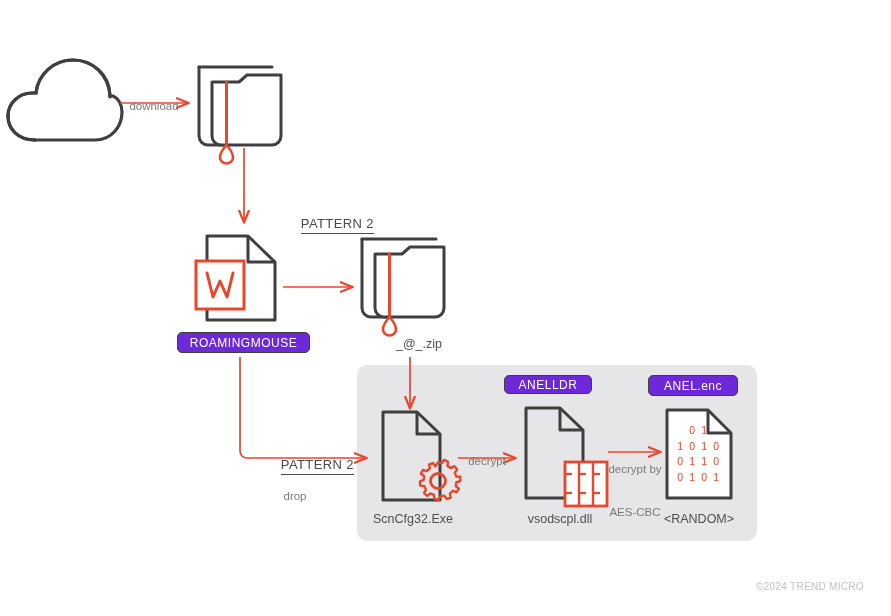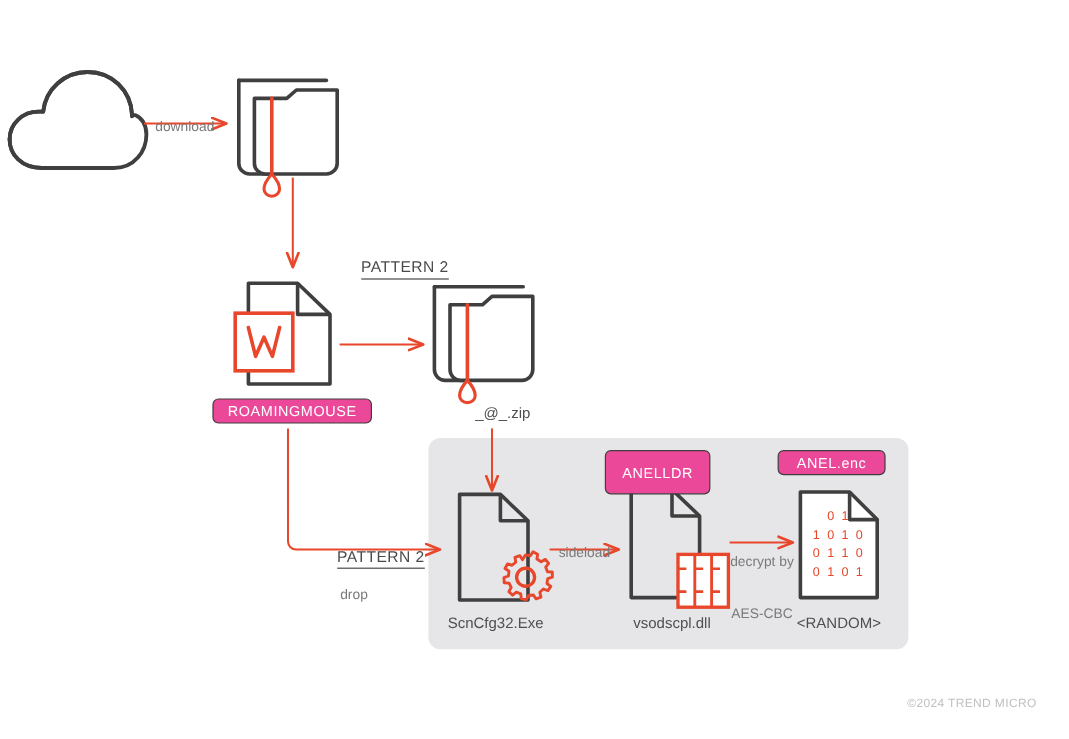--- a/index.html
+++ b/index.html
@@ -47,21 +47,21 @@
   }
   .lbl-pattern {
     font-size: 13px;
     color: #4a4a4a;
     letter-spacing: 0.4px;
     border-bottom: 1.6px solid #4a4a4a;
     padding-bottom: 2px;
   }
   .badge {
     position: absolute;
-    background: #ec4899;
+    background: #6d28d9;
     border: 1.6px solid #3f3f3f;
     border-radius: 5px;
     color: #ffffff;
     font-size: 12px;
     letter-spacing: 0.5px;
     display: flex;
     align-items: center;
     justify-content: center;
     box-sizing: border-box;
     white-space: nowrap;
@@ -212,38 +212,38 @@
     <div>1 0 1 0</div>
     <div>0 1 1 0</div>
     <div>0 1 0 1</div>
   </div>
 
   <div class="lbl lbl-flow" style="left:118px; top:79px; width:72px;">download</div>
 
 
   <div class="lbl lbl-flow" style="left:265px; top:469px; width:60px;">drop</div>
 
-  <div class="lbl lbl-flow" style="left:450px; top:434px; width:74px;">sideload</div>
+  <div class="lbl lbl-flow" style="left:450px; top:434px; width:74px;">decrypt</div>
 
   <div class="lbl lbl-flow" style="left:592px; top:413px; width:86px;">
     <div>decrypt by</div>
     <div>AES-CBC</div>
   </div>
 
   <div class="lbl" style="left:283px; top:193px;">
     <span class="lbl-pattern">PATTERN 2</span>
   </div>
 
   <div class="lbl" style="left:263px; top:434px;">
     <span class="lbl-pattern">PATTERN 2</span>
   </div>
 
   <div class="badge" style="left:177px; top:332px; width:133px; height:21px;">ROAMINGMOUSE</div>
 
-  <div class="badge" style="left:504px; top:375px; width:88px; height:37px;">ANELLDR</div>
+  <div class="badge" style="left:504px; top:375px; width:88px; height:19px;">ANELLDR</div>
 
   <div class="badge" style="left:648px; top:375px; width:90px; height:21px;">ANEL.enc</div>
 
   <div class="lbl lbl-file" style="left:384px; top:337px; width:70px;">_@_.zip</div>
 
   <div class="lbl lbl-file" style="left:358px; top:512px; width:110px;">ScnCfg32.Exe</div>
 
   <div class="lbl lbl-file" style="left:505px; top:512px; width:110px;">vsodscpl.dll</div>
 
   <div class="lbl lbl-file" style="left:644px; top:512px; width:110px;">&lt;RANDOM&gt;</div>

